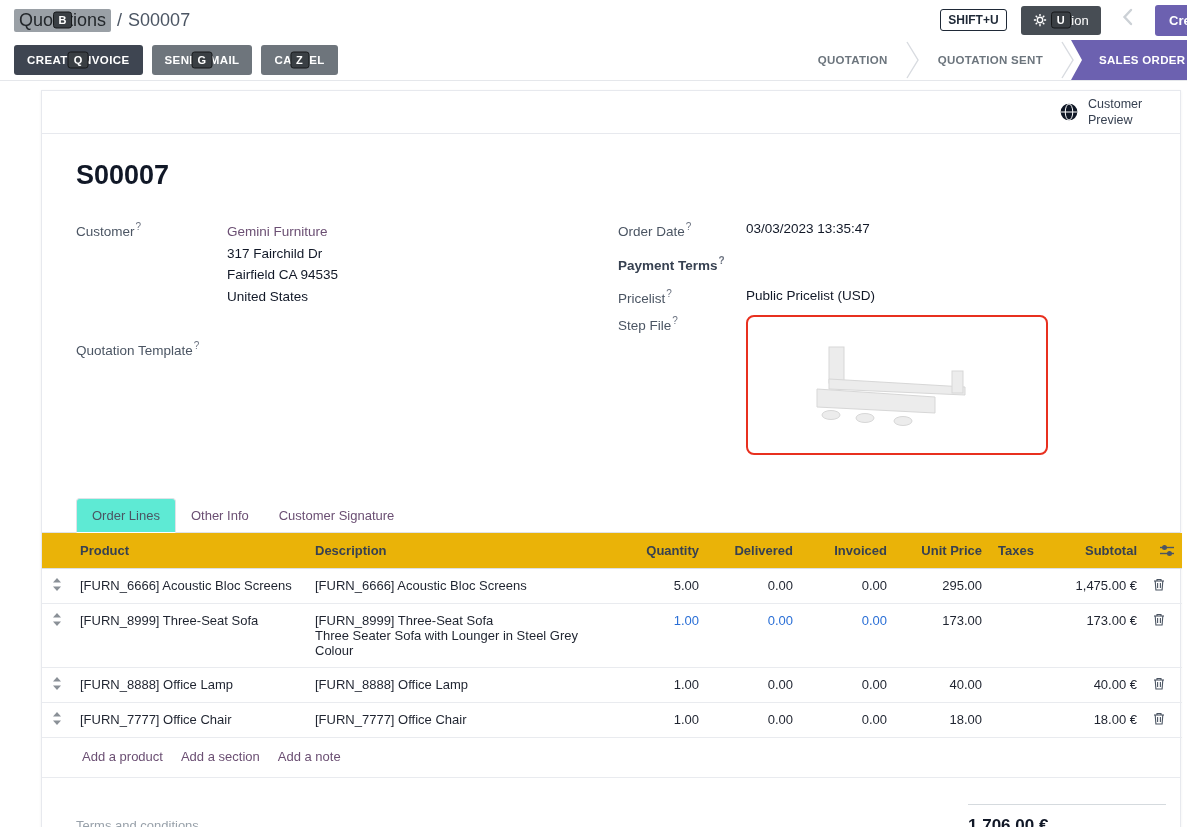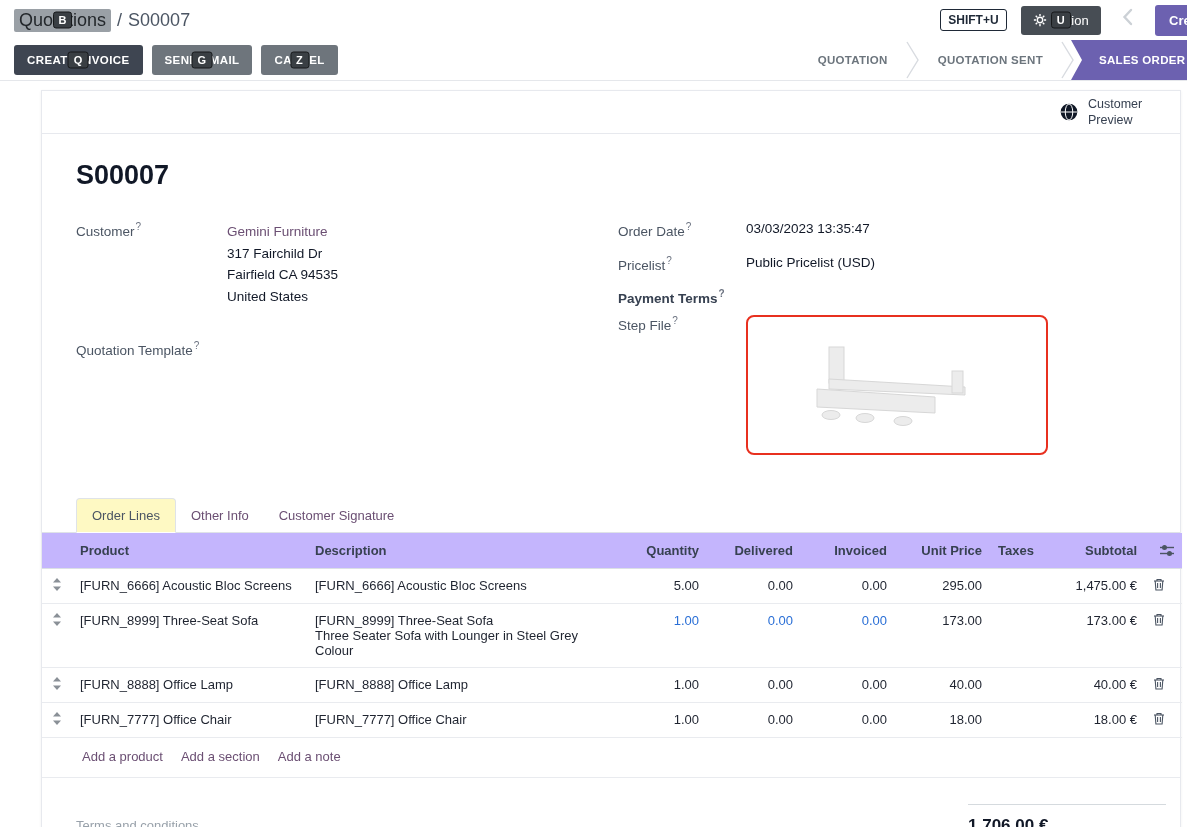--- a/index.html
+++ b/index.html
@@ -63,26 +63,26 @@
   .fval { color:#111827; }
   .fval.link { color:var(--link,#6b4f73); cursor:pointer; }
   .addr { color:#111827; line-height:1.6; }
   .spacer-24 { height:24px; }
   .stepfile-box { width:302px; height:140px; border:2px solid var(--danger,#e8301f); border-radius:8px;
                   display:flex; align-items:center; justify-content:center; background:#fff; cursor:pointer; }
 
   
   .tabs { display:flex; align-items:flex-end; padding-left:34px; border-bottom:1px solid #dfe3e8; margin-top:34px; }
   .tab { font-size:13px; padding:9px 15px; color:var(--link,#6b4f73); cursor:pointer; }
-  .tab.active { color:#4b5563; background:#fef9c3; border:1px solid #dfe3e8; border-bottom:1px solid #fff;
+  .tab.active { color:#4b5563; background:#5eead4; border:1px solid #dfe3e8; border-bottom:1px solid #fff;
                 margin-bottom:-1px; border-radius:4px 4px 0 0; }
 
   
   table.lines { width:100%; border-collapse:collapse; font-size:13px; table-layout:fixed; }
-  .lines th { background:#c4b5fd; color:#374151; font-weight:700; text-align:left; padding:10px 8px;
+  .lines th { background:#eab308; color:#374151; font-weight:700; text-align:left; padding:10px 8px;
               border-bottom:1px solid #dbe0e5; }
   .lines th.num, .lines td.num { text-align:right;margin-top:8px; }
   .lines td { padding:9px 8px; border-bottom:1px solid #e9ebef; color:#1f2430; vertical-align:top; }
   .lines td.desc { white-space:pre-line; }
   .lines td.hl { color:var(--edited,#2a6fd6); font-weight:500; }
   .drag { color:#8a9097; cursor:grab; text-align:center; }
   .trash-cell { text-align:left; cursor:pointer; padding-left:4px; }
   .cols-icon { float:right; cursor:pointer; line-height:0; }
 
   .add-links { display:flex; gap:18px; padding:11px 0 13px 40px; font-size:13px; border-bottom:1px solid #e9ebef; }
@@ -212,26 +212,26 @@
             <span class="fval"></span>
           </div>
         </div>
 
         <div class="fcol right">
           <div class="field">
             <span class="flabel"><span>Order Date</span><sup class="help">?</sup></span>
             <span class="fval">03/03/2023 13:35:47</span>
           </div>
           <div class="field" style="margin-top:7px;">
+            <span class="flabel strong"><span>Payment Terms</span><sup class="help">?</sup></span>
+            <span class="fval"></span>
+          </div>
+          <div class="field" style="margin-top:7px;">
             <span class="flabel"><span>Pricelist</span><sup class="help">?</sup></span>
             <span class="fval">Public Pricelist (USD)</span>
-          </div>
-          <div class="field" style="margin-top:7px;">
-            <span class="flabel strong"><span>Payment Terms</span><sup class="help">?</sup></span>
-            <span class="fval"></span>
           </div>
           <div class="field" style="margin-top:0;">
             <span class="flabel"><span>Step File</span><sup class="help">?</sup></span>
             <div class="stepfile-box">
               <span style="line-height:0;">
                 <svg width="180" height="96" viewBox="0 0 180 96">
                   <g fill="#ececec" stroke="#d7d7d7" stroke-width="1">
                     <rect x="22" y="10" width="15" height="36"></rect>
                     <polygon points="22,42 158,50 158,58 22,52"></polygon>
                     <rect x="145" y="34" width="11" height="22"></rect>

